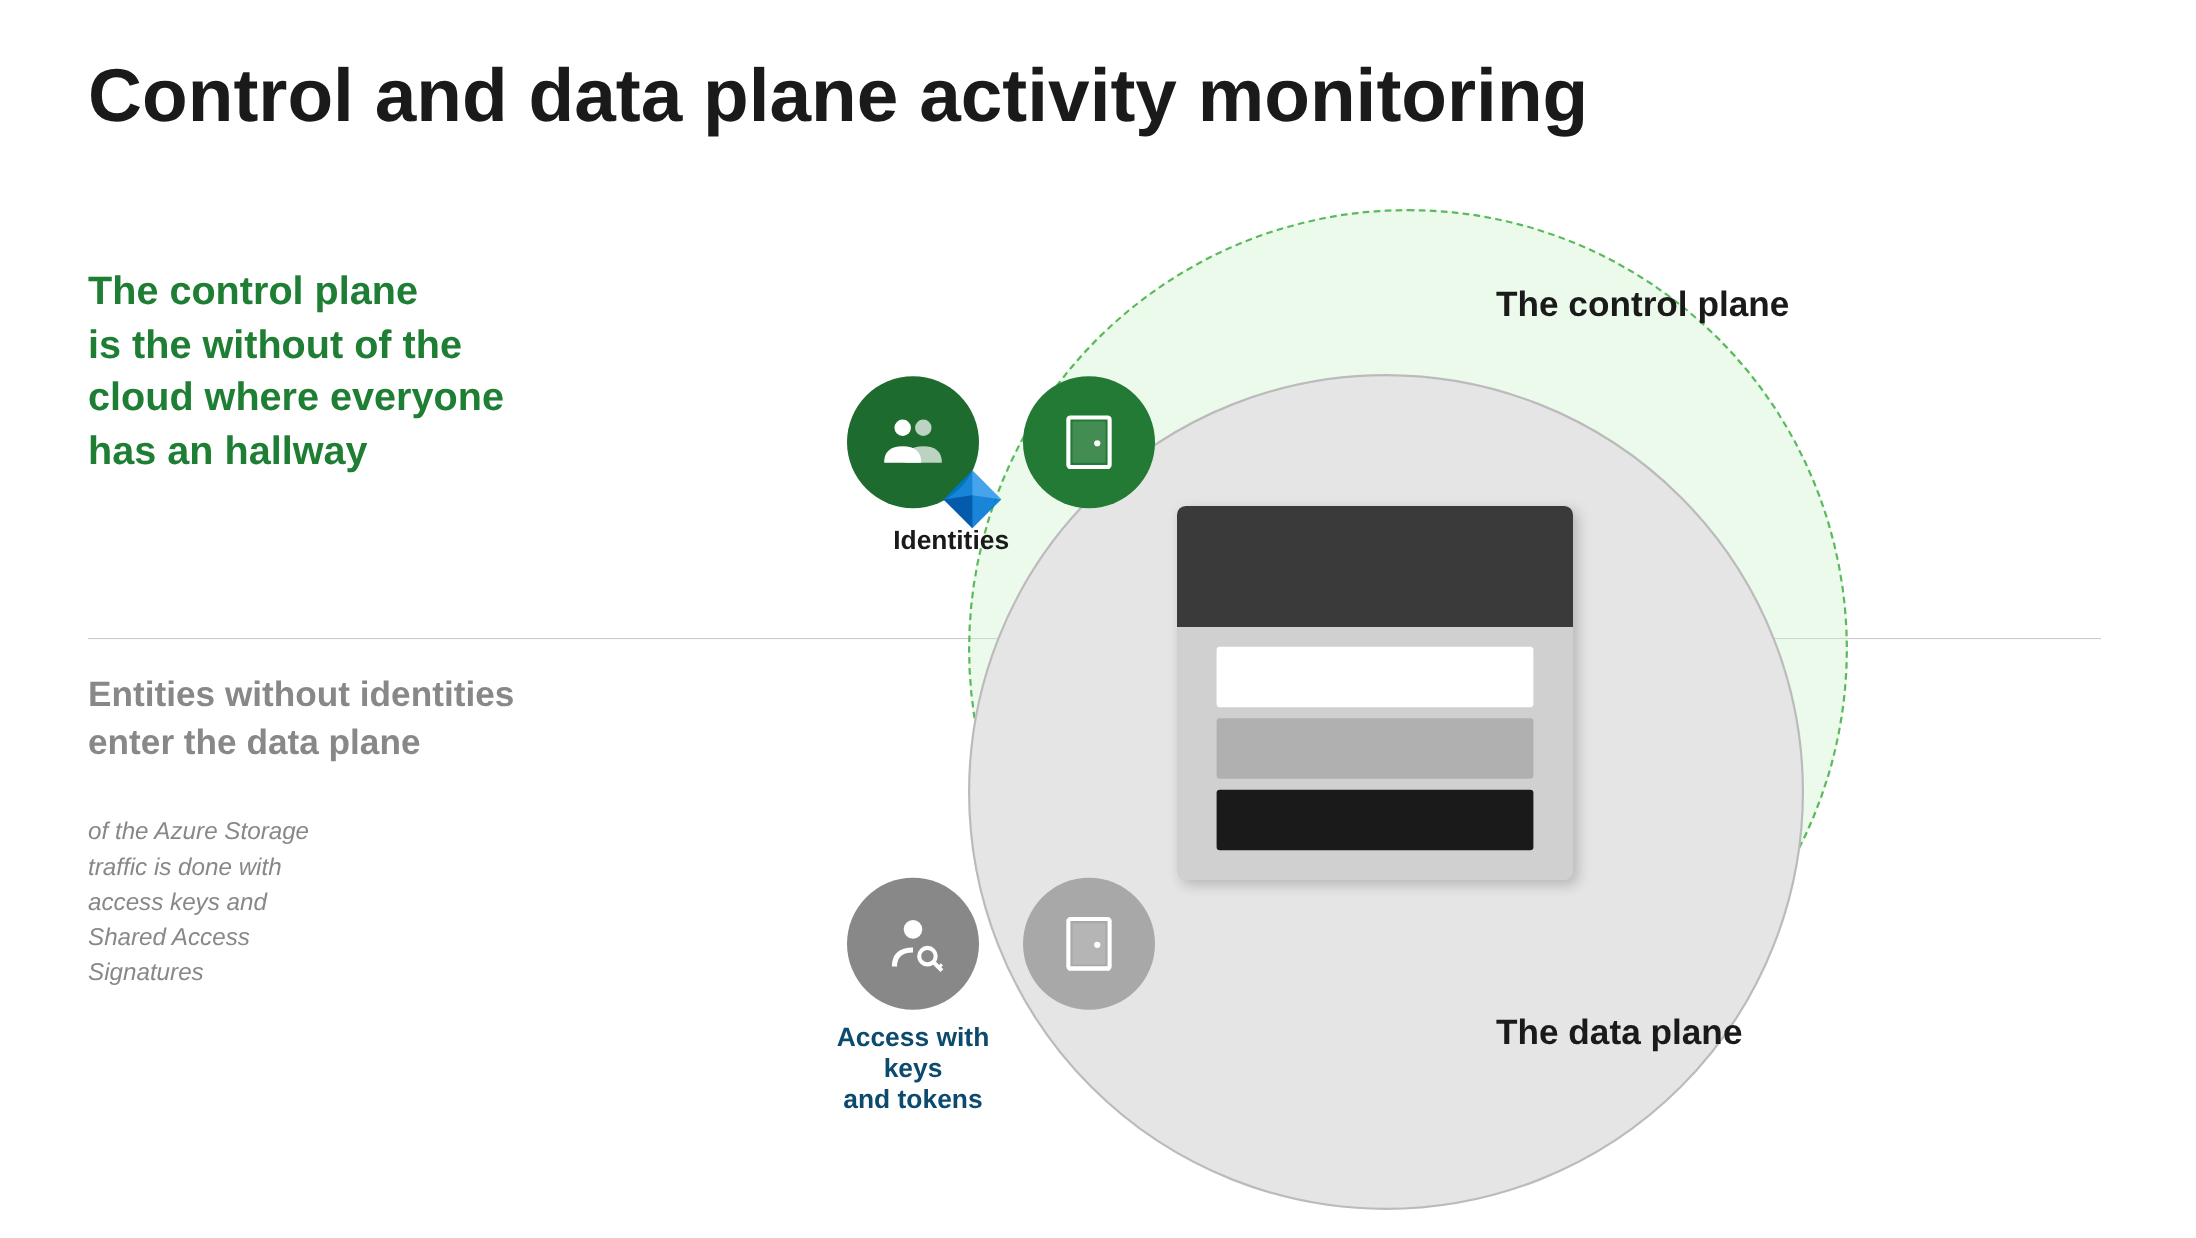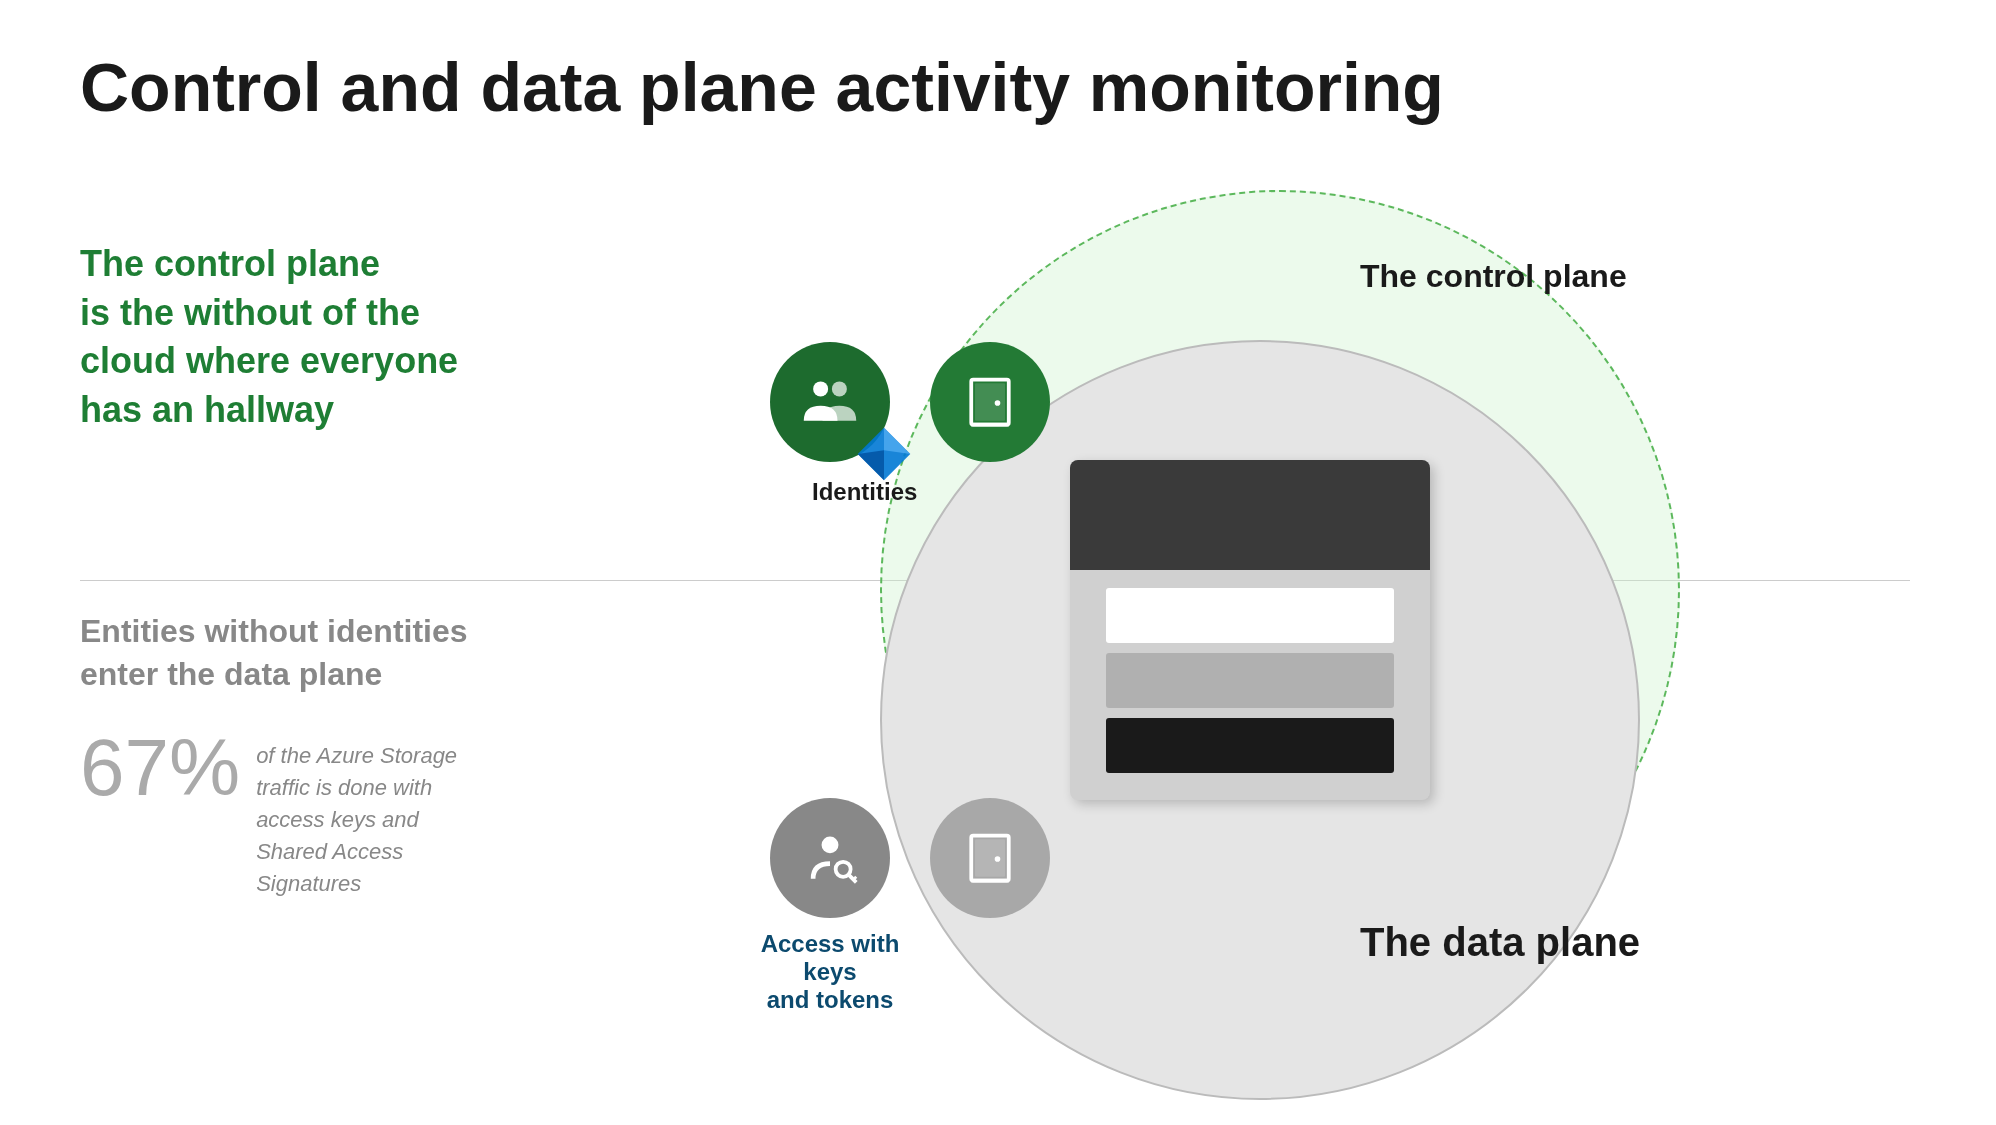--- a/index.html
+++ b/index.html
@@ -144,21 +144,21 @@
       font-size: 32px;
       font-weight: 700;
       color: #1a1a1a;
     }
 
     
     .label-data-plane {
       position: absolute;
       top: 720px;
       left: 680px;
-      font-size: 40px;
+      font-size: 32px;
       font-weight: 700;
       color: #1a1a1a;
     }
 
     
     .icon-circle {
       position: absolute;
       border-radius: 50%;
       display: flex;
       align-items: center;
@@ -243,21 +243,20 @@
 </div>
 
 <div class="divider-line"></div>
 
 <div class="lower-left">
   <div class="gray-heading">
     <span>Entities without identities</span><br>
     <span>enter the data plane</span>
   </div>
   <div class="stat-row">
-    <span class="stat-number">67%</span>
     <span class="stat-text">of the Azure Storage traffic is done with access keys and Shared Access Signatures</span>
   </div>
 </div>
 
 <div class="diagram-container">
 
   <div style="position:absolute; top:-10px; left:200px; width:800px; height:610px; overflow:hidden;">
     <div style="
       position:absolute;
       top:0; left:0;

